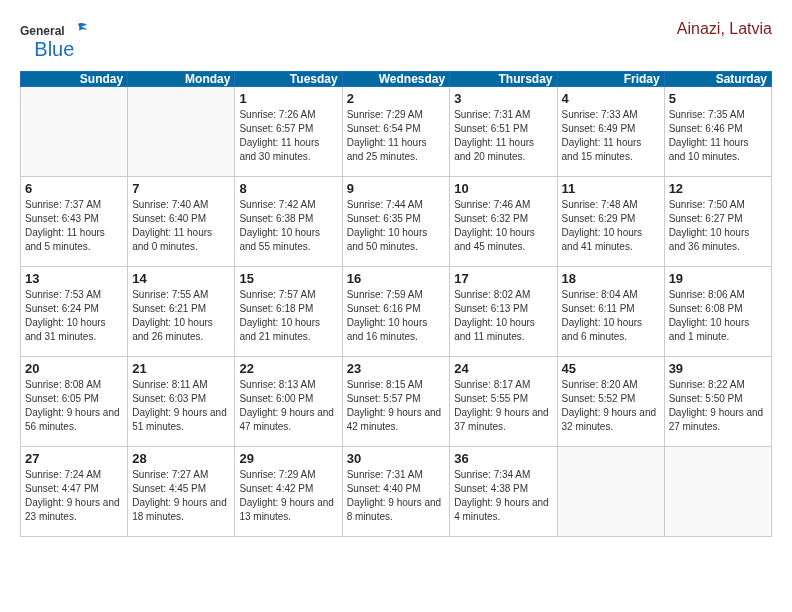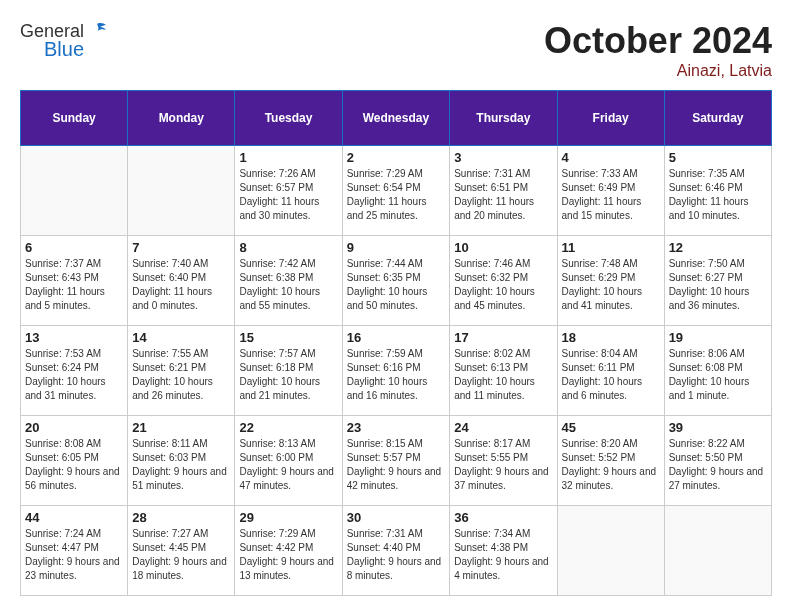--- a/index.html
+++ b/index.html
@@ -32,24 +32,24 @@
     .title-location {
       font-size: 16px;
       color: #7f1d1d;
     }
     .calendar {
       width: 100%;
       border-collapse: collapse;
       font-size: 11px;
     }
     .calendar thead th {
-      background-color: #4c1d95;
+      background-color: #0369a1;
       color: white;
-      padding: 20px 4px;
-      text-align: center;
+      padding: 0 4px;
+      text-align: right;
       font-size: 12px;
       font-weight: bold;
       border: 1px solid #1a6fc4;
     }
     .calendar tbody td {
       border: 1px solid #ccc;
       vertical-align: top;
       padding: 4px;
       width: 108px;
       min-height: 80px;
@@ -70,30 +70,29 @@
       background: #f9f9f9;
     }
   </style>
 </head>
 <body>
 
 <div class="header">
   <div class="logo">
     <div style="display:flex;flex-direction:column;align-items:center;">
       <div style="display:flex;align-items:center;gap:2px;">
-        <span style="font-size:18px;font-weight:normal;color:#333;">General</span>
+        <span style="font-size:12px;font-weight:bold;color:#333;">General</span>
         <svg width="22" height="22" viewBox="0 0 22 22">
           <path d="M11 4 C13 2, 18 3, 20 5 C18 5, 16 6, 14 7 C16 7, 19 8, 20 10 C17 9, 14 9, 12 11 C13 8, 12 6, 11 4Z" fill="#1a6fc4"></path>
         </svg>
       </div>
       <span style="font-size:20px;font-weight:normal;color:#1a6fc4;margin-top:-4px;">Blue</span>
     </div>
   </div>
   <div class="title-block">
-    <div class="title-month">October 2024</div>
     <div class="title-location">Ainazi, Latvia</div>
   </div>
 </div>
 
 <table class="calendar">
   <thead>
     <tr>
     <th>Sunday</th>
         <th>Monday</th>
         <th>Tuesday</th>
@@ -213,21 +212,21 @@
           <div class="day-number">45</div>
           <div class="day-info">Sunrise: 8:20 AM<br>Sunset: 5:52 PM<br>Daylight: 9 hours and 32 minutes.</div>
         </td>
         <td>
           <div class="day-number">39</div>
           <div class="day-info">Sunrise: 8:22 AM<br>Sunset: 5:50 PM<br>Daylight: 9 hours and 27 minutes.</div>
         </td>
       </tr>
       <tr>
         <td>
-          <div class="day-number">44</div>
+          <div class="day-number">27</div>
           <div class="day-info">Sunrise: 7:24 AM<br>Sunset: 4:47 PM<br>Daylight: 9 hours and 23 minutes.</div>
         </td>
         <td>
           <div class="day-number">28</div>
           <div class="day-info">Sunrise: 7:27 AM<br>Sunset: 4:45 PM<br>Daylight: 9 hours and 18 minutes.</div>
         </td>
         <td>
           <div class="day-number">29</div>
           <div class="day-info">Sunrise: 7:29 AM<br>Sunset: 4:42 PM<br>Daylight: 9 hours and 13 minutes.</div>
         </td>

